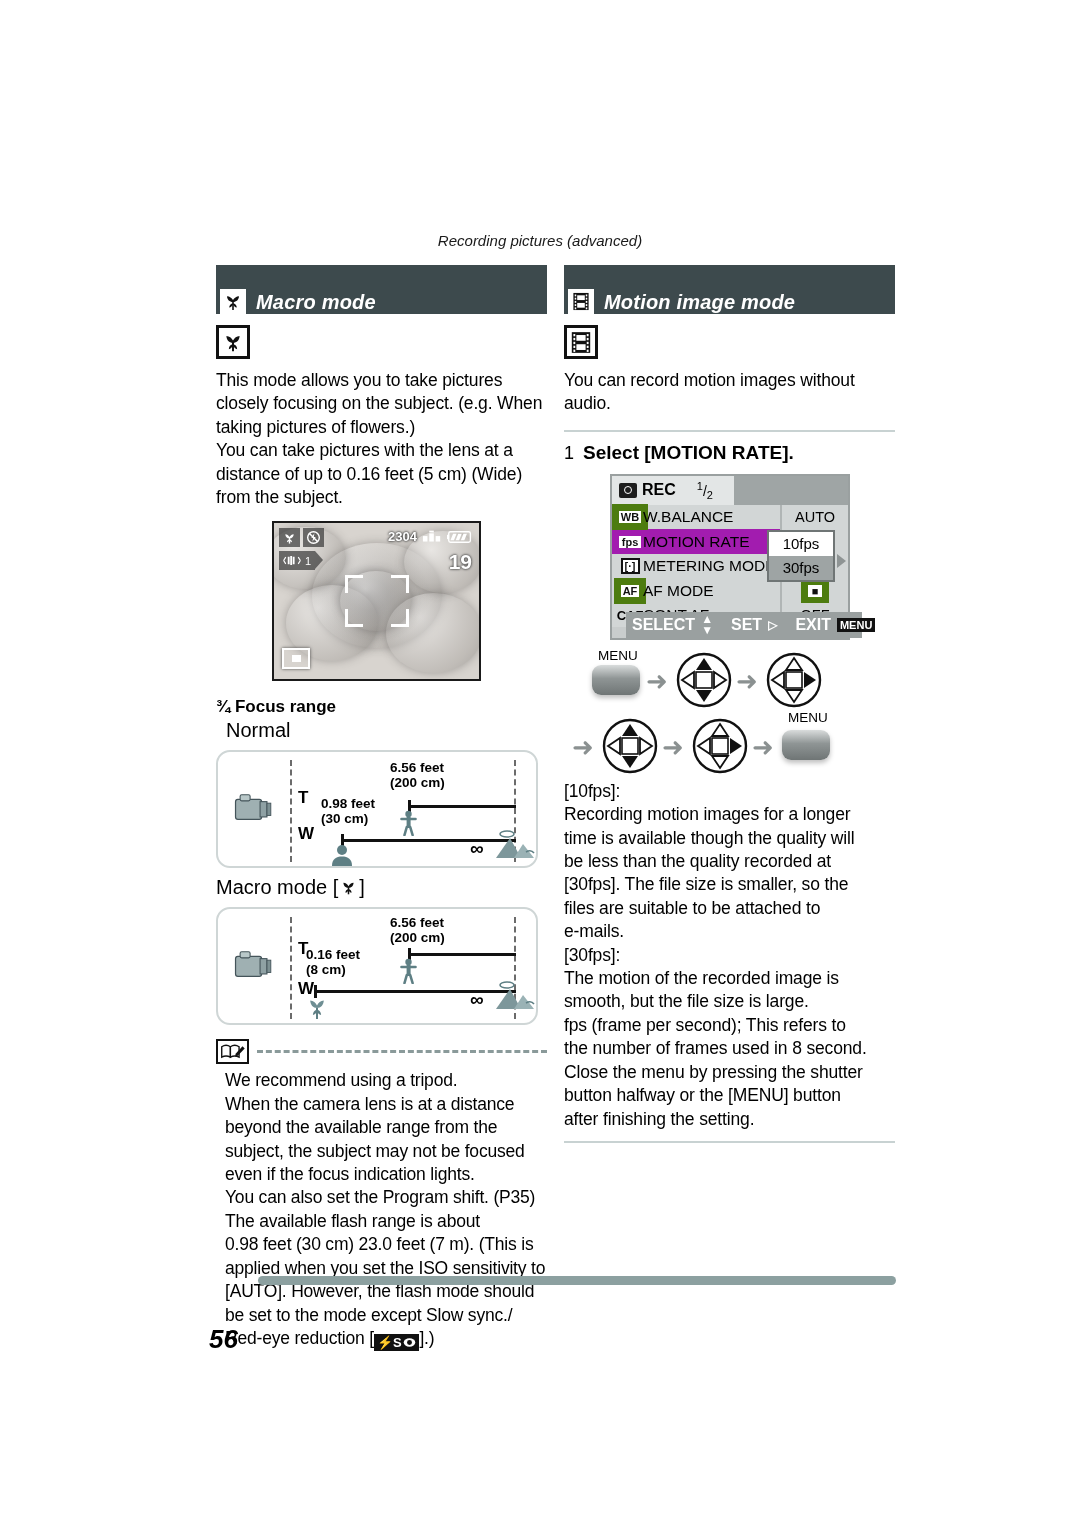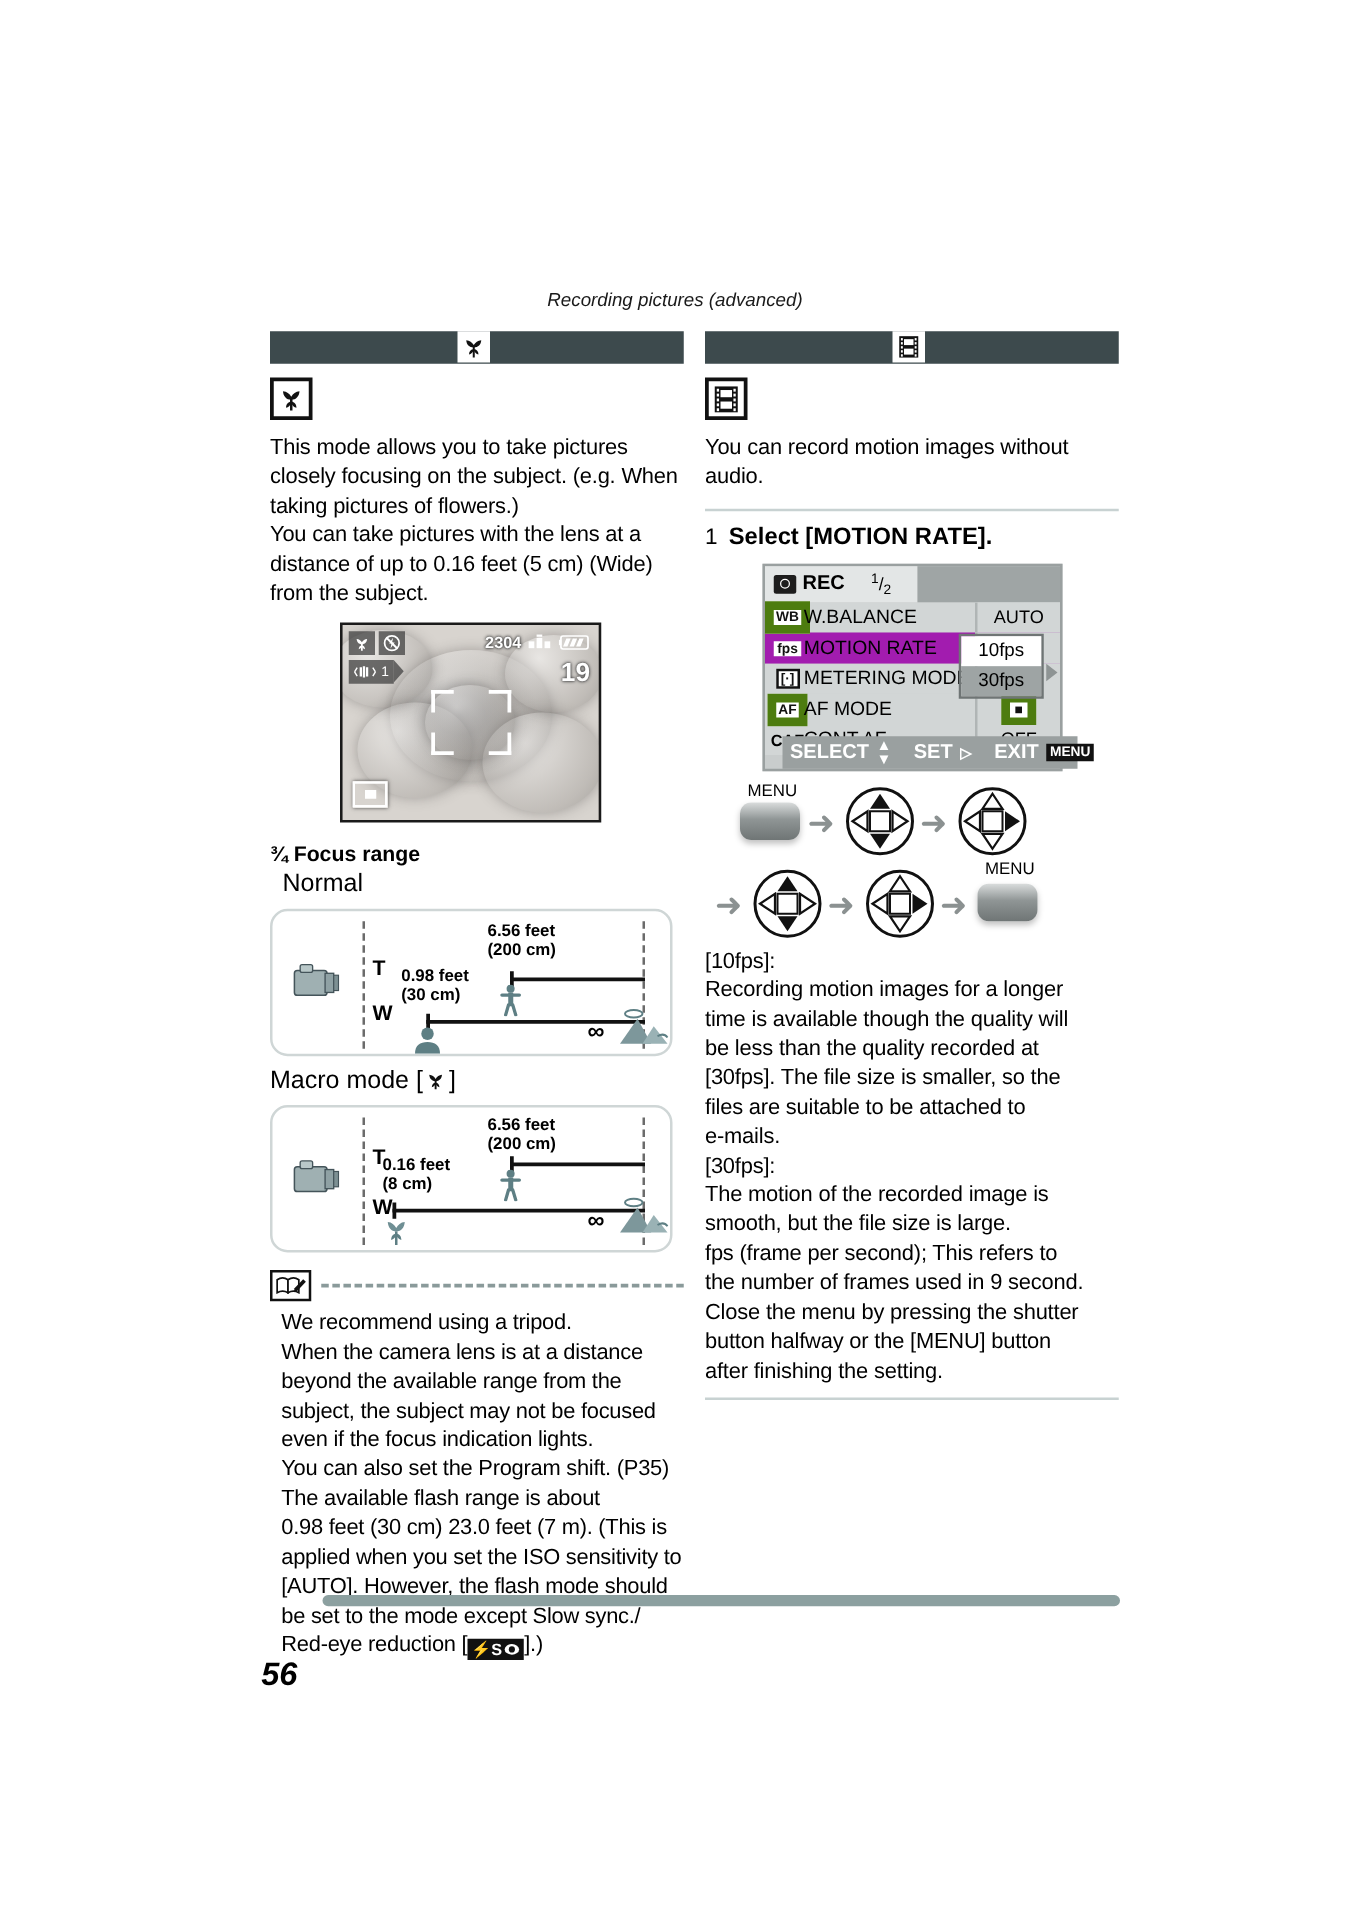--- a/index.html
+++ b/index.html
@@ -32,27 +32,26 @@
   .col {
     position: absolute;
     top: 265px;
     width: 331px;
   }
   .col-left  { left: 216px; }
   .col-right { left: 564px; }
 
   
   .sec-bar {
-    height: 26px;
+    height: 49px;
     background: #3d4a4d;
     display: flex;
-    align-items: center;
+    align-items: flex-end;
     padding-left: 4px;
     box-sizing: border-box;
-    flex-direction: column;
   }
   .sec-bar .badge {
     width: 26px; height: 25px;
     background: #ffffff;
     display: flex; align-items: center; justify-content: center;
     flex: 0 0 auto;
     margin-right: 10px;
   }
   .sec-bar .sec-title {
     font-style: italic;
@@ -767,21 +766,21 @@
       <p>Recording motion images for a longer</p>
       <p>time is available though the quality will</p>
       <p>be less than the quality recorded at</p>
       <p>[30fps]. The file size is smaller, so the</p>
       <p>files are suitable to be attached to</p>
       <p>e-mails.</p>
       <p>[30fps]:</p>
       <p>The motion of the recorded image is</p>
       <p>smooth, but the file size is large.</p>
       <p>fps (frame per second); This refers to</p>
-      <p>the number of frames used in 9 second.</p>
+      <p>the number of frames used in 8 second.</p>
       <p>Close the menu by pressing the shutter</p>
       <p>button halfway or the [MENU] button</p>
       <p>after finishing the setting.</p>
     </div>
     <div class="rule-top" style="margin-top:10px;"></div>
   </div>
 
   <div style="position:absolute; left:209px; top:1324px; font-size:26px; font-weight:bold; font-style:italic;">56</div>
   <div style="position:absolute; left:258px; top:1276px; width:638px; height:9px; border-radius:5px; background:#8ca0a0;"></div>
 </div>

